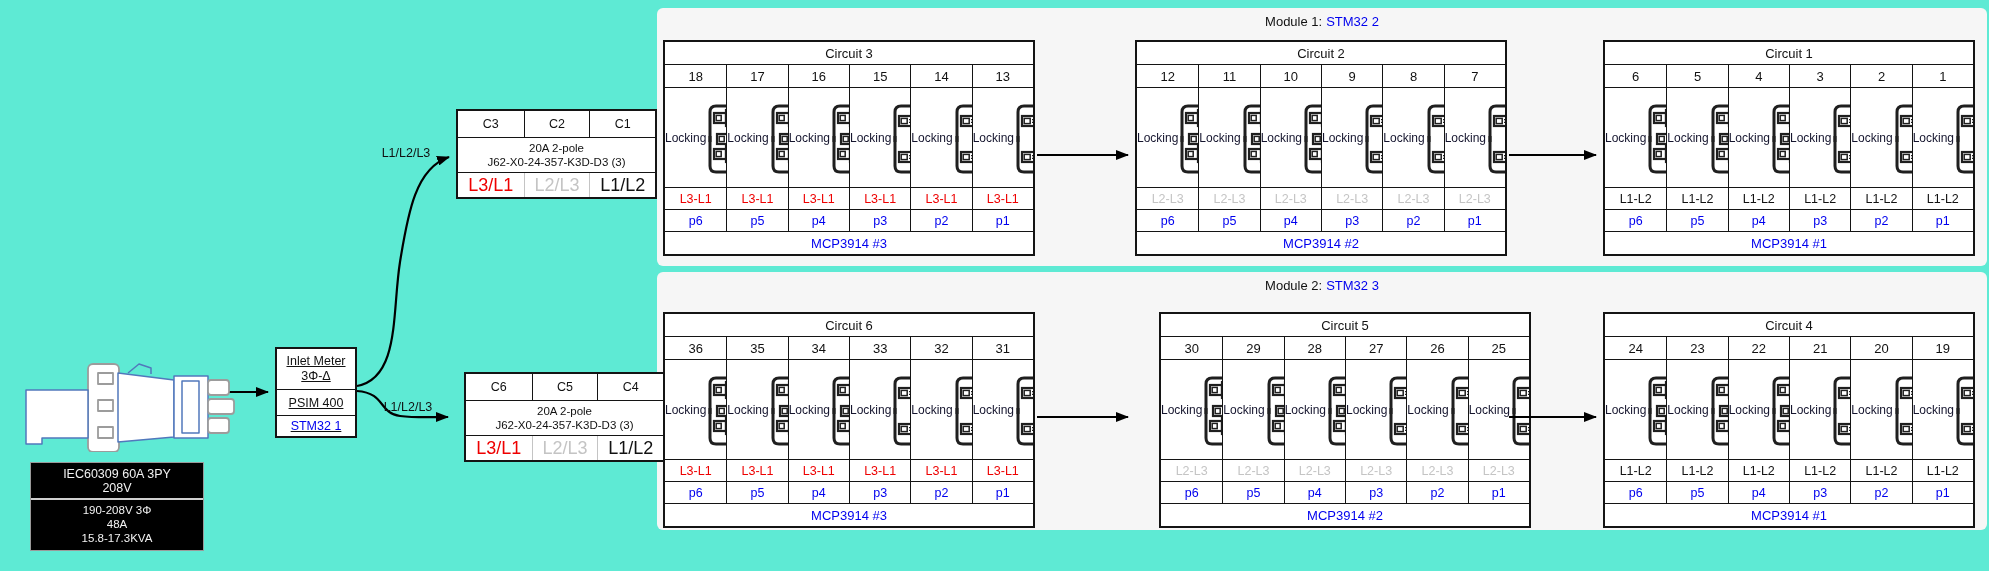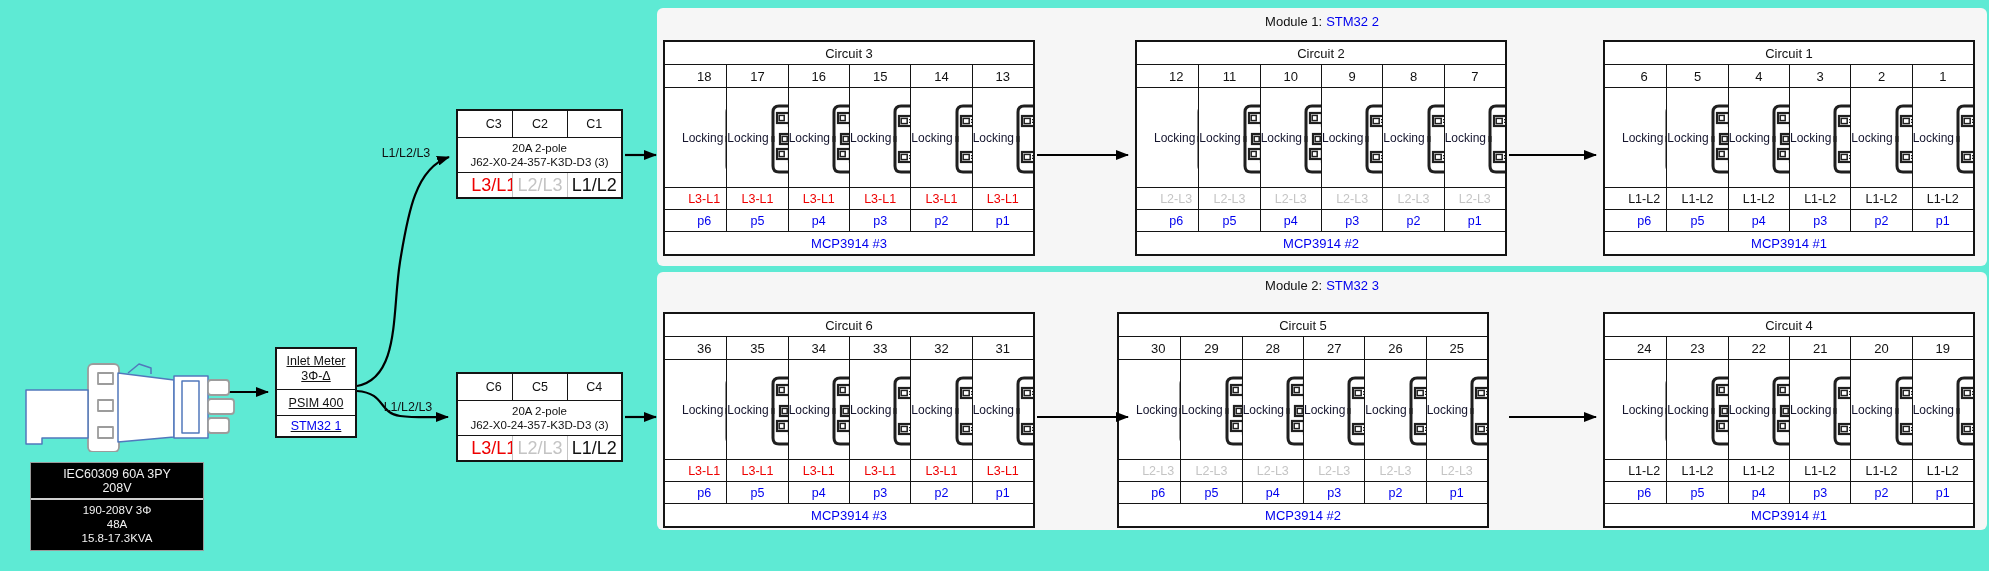--- a/index.html
+++ b/index.html
@@ -15,32 +15,32 @@
   .panel-header { position:absolute; top:6px; left:0; width:100%; text-align:center; font-size:13px; color:#111; }
   .panel-header .mcu { color:#0000EE; margin-left:4px; }
   .circuit-layer { position:absolute; inset:0; }
 
   
   .circuit { position:absolute; width:372px; background:#fff; border:2px solid #141414;
              display:grid; grid-template-rows:22px 23px 100px 22px 22px 23px; }
   .c-title { display:flex; align-items:center; justify-content:center; font-size:13px; }
   .row6 { display:grid; grid-template-columns:repeat(6,1fr); border-top:1.5px solid #141414; }
   .cell { display:flex; align-items:center; justify-content:center; font-size:13px; border-left:1.5px solid #141414; overflow:hidden; }
-  .cell:first-child { border-left:none;padding-left:17px; }
+  .cell:first-child { border-left:none; }
   .outlet-cell { flex-direction:row; justify-content:flex-start; padding-top:2px; }
   .locking { font-size:12px; line-height:14px; margin-bottom:1px; color:#15152e; }
   .outlet-cell svg { display:block; }
   .t-red { color:#EE0000; } .t-gray { color:#C4C4C4; } .t-black { color:#111; }
   .c-phase .cell, .c-ports .cell { font-size:12.5px; }
   .c-ports .cell { color:#0000EE; }
   .c-adc { display:flex; align-items:center; justify-content:center; font-size:13px;
            color:#0000EE; border-top:1.5px solid #141414; }
 
   
-  .breaker { position:absolute; left:456px; width:167px; height:90px; background:#fff;
+  .breaker { position:absolute; left:456px; width:201px; height:90px; background:#fff;
              border:2px solid #141414; display:grid; grid-template-rows:26px auto 25px; }
   .b-poles { display:grid; grid-template-columns:repeat(3,1fr); }
   .b-poles .cell { font-size:12.5px; }
   .b-mid { border-top:1.5px solid #141414; display:flex; flex-direction:column; align-items:center;
            justify-content:center; font-size:11.5px; line-height:14px; text-align:center; }
   .b-phases { display:grid; grid-template-columns:repeat(3,1fr); border-top:1.5px solid #141414; }
   .b-phases .cell { font-size:18px; }
   .b-phases .cell.t-gray { border-left-color:#c4c4c4; }
   .b-phases .cell.after-gray { border-left-color:#c4c4c4; }
 
@@ -788,21 +788,21 @@
           <div class="row6 c-ports">
             <div class="cell">p6</div>
             <div class="cell">p5</div>
             <div class="cell">p4</div>
             <div class="cell">p3</div>
             <div class="cell">p2</div>
             <div class="cell">p1</div>
           </div>
           <div class="c-adc">MCP3914 #3</div>
         </div>
-        <div class="circuit" style="left: 460px; top: 40px;">
+        <div class="circuit" style="left: 502px; top: 40px;">
           <div class="c-title">Circuit 5</div>
           <div class="row6 c-numbers">
             <div class="cell">30</div>
             <div class="cell">29</div>
             <div class="cell">28</div>
             <div class="cell">27</div>
             <div class="cell">26</div>
             <div class="cell">25</div>
           </div>
           <div class="row6 c-outlets">
@@ -1222,21 +1222,21 @@
       <div class="b-mid">
         <div>20A 2-pole</div>
         <div>J62-X0-24-357-K3D-D3 (3)</div>
       </div>
       <div class="b-phases">
         <div class="cell t-red">L3/L1</div>
         <div class="cell t-gray">L2/L3</div>
         <div class="cell t-black after-gray">L1/L2</div>
       </div>
     </div>
-  <div class="breaker" style="top:372px;">
+  <div class="breaker" style="top:372px;margin-left:8px;">
       <div class="b-poles">
         <div class="cell">C6</div>
         <div class="cell">C5</div>
         <div class="cell">C4</div>
       </div>
       <div class="b-mid">
         <div>20A 2-pole</div>
         <div>J62-X0-24-357-K3D-D3 (3)</div>
       </div>
       <div class="b-phases">

